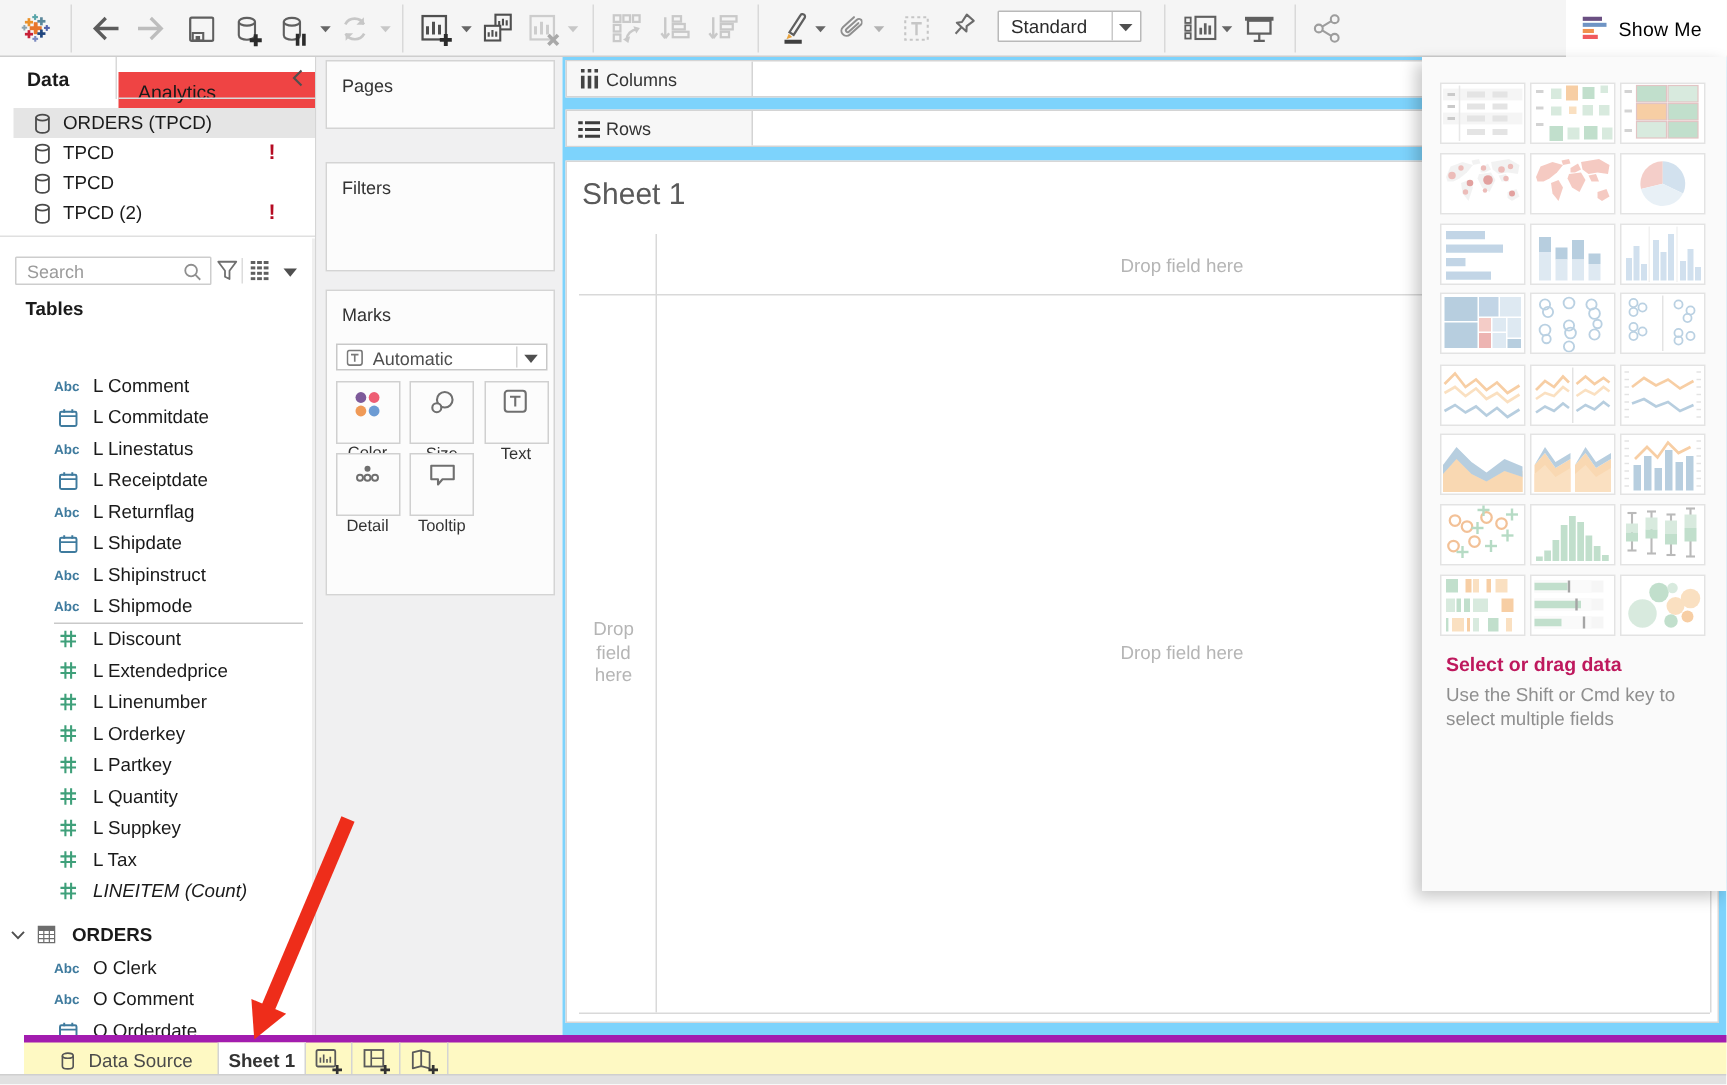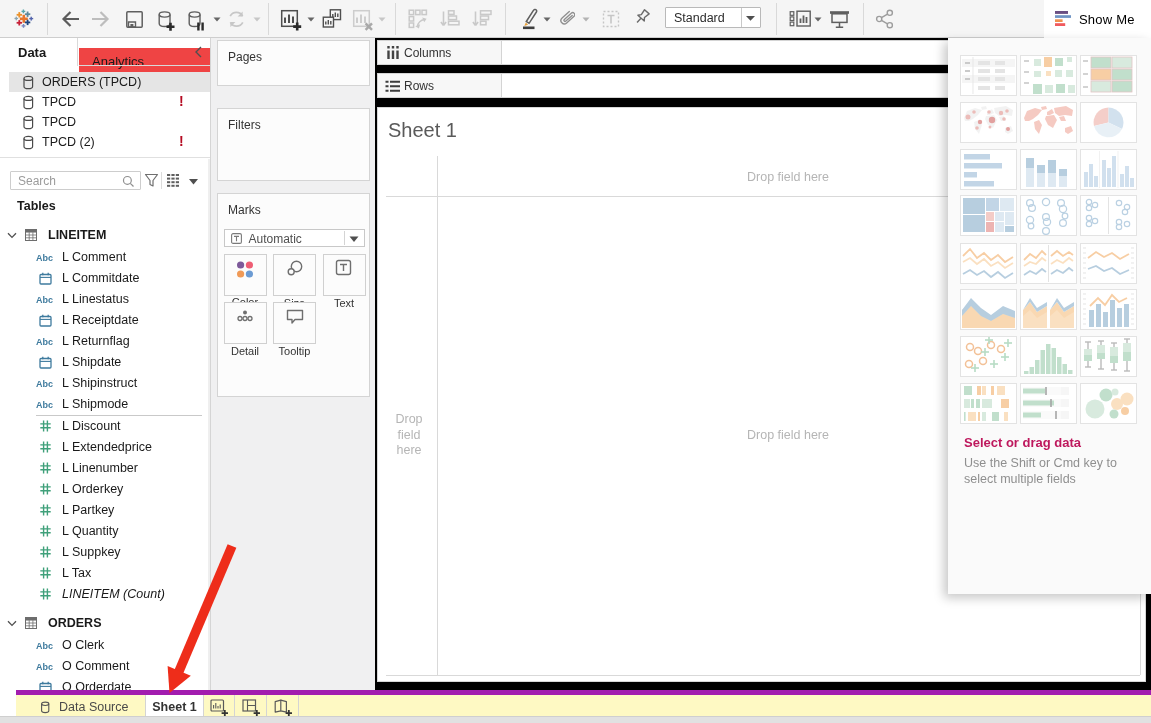--- a/index.html
+++ b/index.html
@@ -27,21 +27,21 @@
 .frow .nm { position:absolute; left:62px; top:3px; }
 .frow .hnm { position:absolute; left:48px; top:3px; font-weight:bold; }
 .fdiv { position:absolute; left:36px; width:166px; height:1px; background:#c9c9c9; }
 
 #midpanel { left:211px; top:38px; width:164px; height:652px; background:#f0f0f1; }
 .card { position:absolute; left:6px; width:153px; background:#fcfcfc; border:1px solid #d4d4d4; font-size:12px; color:#333; }
 .card .lbl { position:absolute; left:10px; top:9px; }
 .mbtn { position:absolute; width:43px; height:42px; background:#fcfcfc; border:1px solid #d0d0d0; text-align:center; }
 .mbtn span { display:block; font-size:11px; color:#333; margin-top:13px; }
 
-#canvasbg { left:375px; top:38px; width:776px; height:652px; background:#000000; }
+#canvasbg { left:375px; top:38px; width:776px; height:652px; background:#7dd3fc; }
 .shelf { position:absolute; left:2px; width:769px; height:25px; background:#fff; border:1px solid #d4d4d4; }
 .shelf .hd { position:absolute; left:0; top:0; width:124px; height:23px; background:#f7f7f7; border-right:1px solid #d4d4d4; }
 .shelf .hd .t { position:absolute; left:26px; top:5px; font-size:12px; color:#333; }
 #sheetarea { position:absolute; left:2px; top:69px; width:769px; height:575px; background:#fff; border:1px solid #d7d7d7; }
 #sheettitle { position:absolute; left:10px; top:11px; font-size:20px; color:#5a5a5a; }
 .dropline { position:absolute; background:#d9d9d9; }
 .droptxt { position:absolute; font-size:12.5px; color:#b5b5b5; }
 
 #showmepanel { left:948px; top:38px; width:203px; height:556px; background:#fafafa; box-shadow:-4px 4px 10px rgba(0,0,0,0.22); }
 .thumb { position:absolute; width:57px; height:41px; background:#fff; border:1px solid #e3e3e3; }
@@ -318,31 +318,20 @@
         <rect x="4.4" y="10.8" width="3.2" height="2"></rect>
         <rect x="8.8" y="10.8" width="3.2" height="2"></rect>
       </g>
   </svg>
   <svg style="position:absolute;left:188px;top:140px;" width="11" height="8" viewBox="0 0 11 8">
       <path d="M1 1h9L5.5 6.5z" fill="#4f4f4f"></path>
     </svg>
   <div style="position:absolute;left:207.5px;top:121px;width:2.5px;height:531px;background:#efefef;"></div>
   <div id="tableshdr">Tables</div>
   <div id="fieldlist" style="position:absolute;left:0;top:2px;width:210px;height:650px;">
-  <div class="frow" style="top:185px;">
-        <svg style="position:absolute;left:7px;top:7px;" width="10" height="7" viewBox="0 0 10 7">
-          <path d="M1 1.2 5 5.4 9 1.2" stroke="#4f4f4f" stroke-width="1.3" fill="none"></path>
-        </svg>
-        <svg style="position:absolute;left:25px;top:4px;" width="12" height="12" viewBox="0 0 12 12">
-          <rect x="0.5" y="0.5" width="11" height="11" fill="none" stroke="#6d6d6d" stroke-width="1"></rect>
-          <path d="M0.5 3.2h11M0.5 6h11M0.5 8.8h11M4.2 3.2v7.8M7.9 3.2v7.8" stroke="#6d6d6d" stroke-width="0.8"></path>
-          <rect x="1" y="1" width="10" height="2" fill="#6d6d6d"></rect>
-        </svg>
-        <span class="hnm">LINEITEM</span>
-      </div>
   <div class="frow" style="top:207.3px;">
         <svg style="position:absolute;left:36px;top:5px;" width="17" height="10" viewBox="0 0 17 10">
           <text x="0" y="8.5" font-family="Liberation Sans" font-size="9" font-weight="bold" fill="#3f7b9e">Abc</text>
         </svg>
         <span class="nm" style="">L Comment</span>
       </div>
   <div class="frow" style="top:228.2px;">
         <svg style="position:absolute;left:39px;top:4px;" width="13" height="13" viewBox="0 0 13 13">
           <rect x="1" y="2.5" width="11" height="9.5" rx="1" fill="none" stroke="#3f7b9e" stroke-width="1.3"></rect>
           <path d="M1 5.4h11" stroke="#3f7b9e" stroke-width="1.1"></path>

